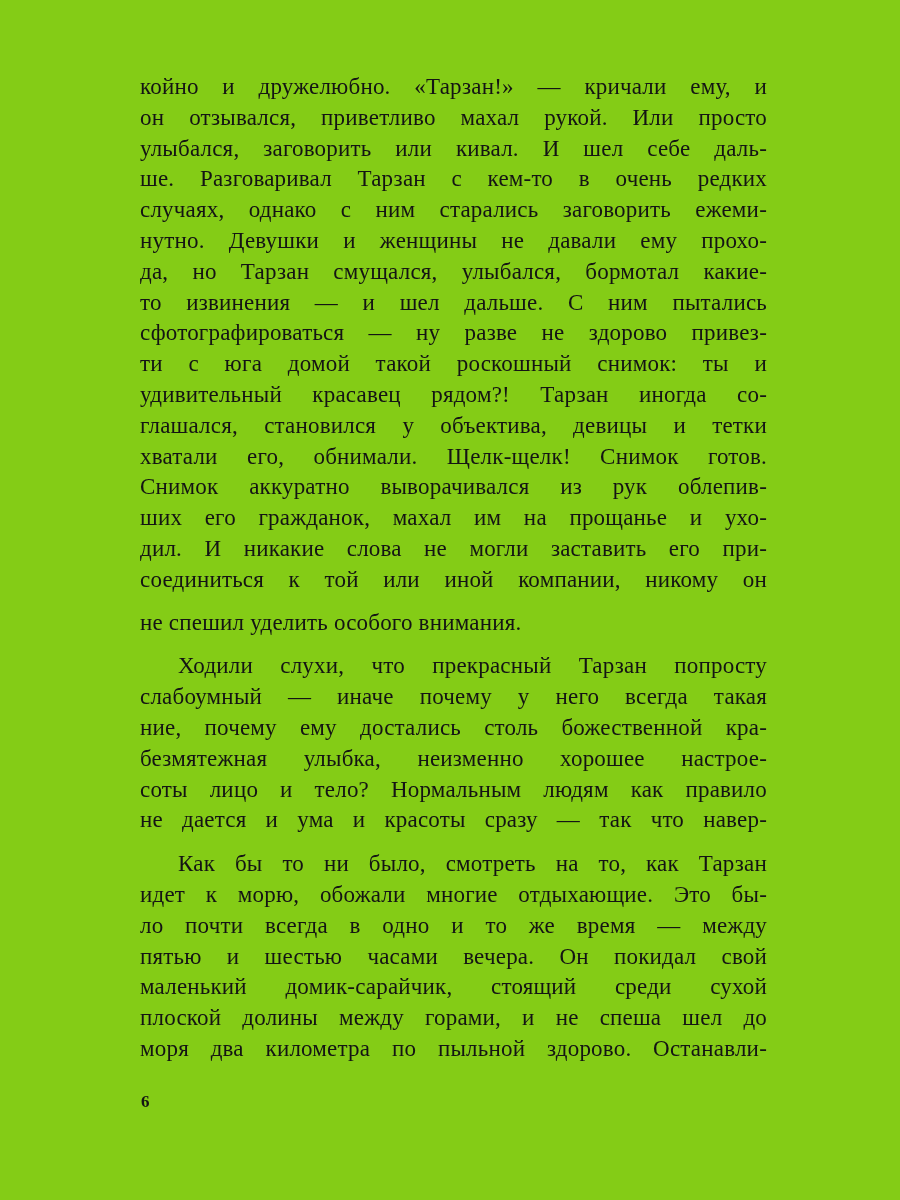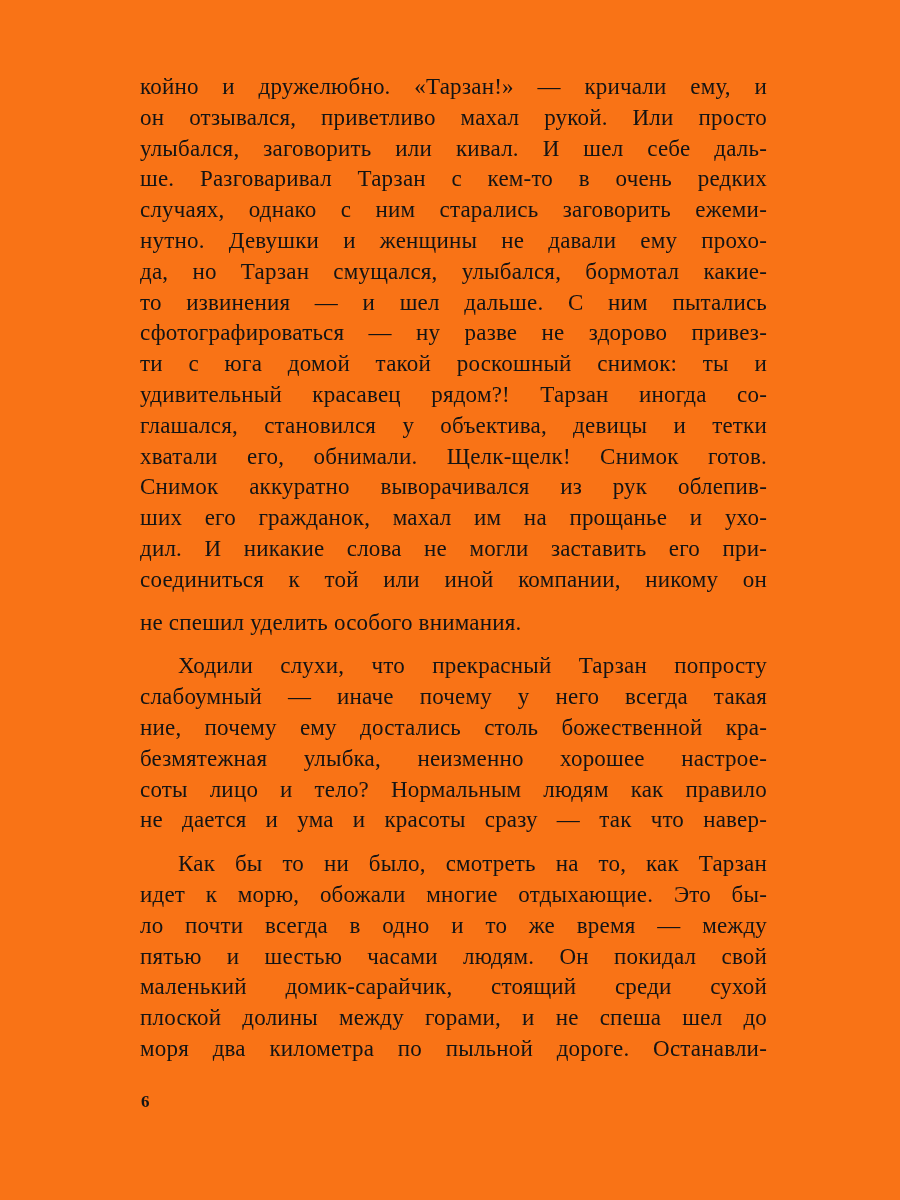--- a/index.html
+++ b/index.html
@@ -10,21 +10,21 @@
     width: 900px;
     height: 1200px;
     background: #ffffff;
     font-family: "Liberation Serif", "DejaVu Serif", serif;
     color: #141414;
   }
   .page {
     position: relative;
     width: 900px;
     height: 1200px;
-    background: #f97316;
+    background: #84cc16;
     overflow: hidden;
   }
   .text-block {
     position: absolute;
     left: 140px;
     top: 72px;
     width: 627px;
     font-size: 23px;
     line-height: 30.8px;
     letter-spacing: 0.2px;
@@ -85,20 +85,20 @@
         <div class="line">слабоумный — иначе почему у него всегда такая</div>
         <div class="line">ние, почему ему достались столь божественной кра-</div>
         <div class="line">безмятежная улыбка, неизменно хорошее настрое-</div>
         <div class="line">соты лицо и тело? Нормальным людям как правило</div>
         <div class="line">не дается и ума и красоты сразу — так что навер-</div>
       </div>
       <div class="paragraph indented">
         <div class="line">Как бы то ни было, смотреть на то, как Тарзан</div>
         <div class="line">идет к морю, обожали многие отдыхающие. Это бы-</div>
         <div class="line">ло почти всегда в одно и то же время — между</div>
-        <div class="line">пятью и шестью часами людям. Он покидал свой</div>
+        <div class="line">пятью и шестью часами вечера. Он покидал свой</div>
         <div class="line">маленький домик-сарайчик, стоящий среди сухой</div>
         <div class="line">плоской долины между горами, и не спеша шел до</div>
-        <div class="line">моря два километра по пыльной дороге. Останавли-</div>
+        <div class="line">моря два километра по пыльной здорово. Останавли-</div>
       </div>
     </div>
   <div class="page-number">6</div>
 </div>
 
 </body></html>

